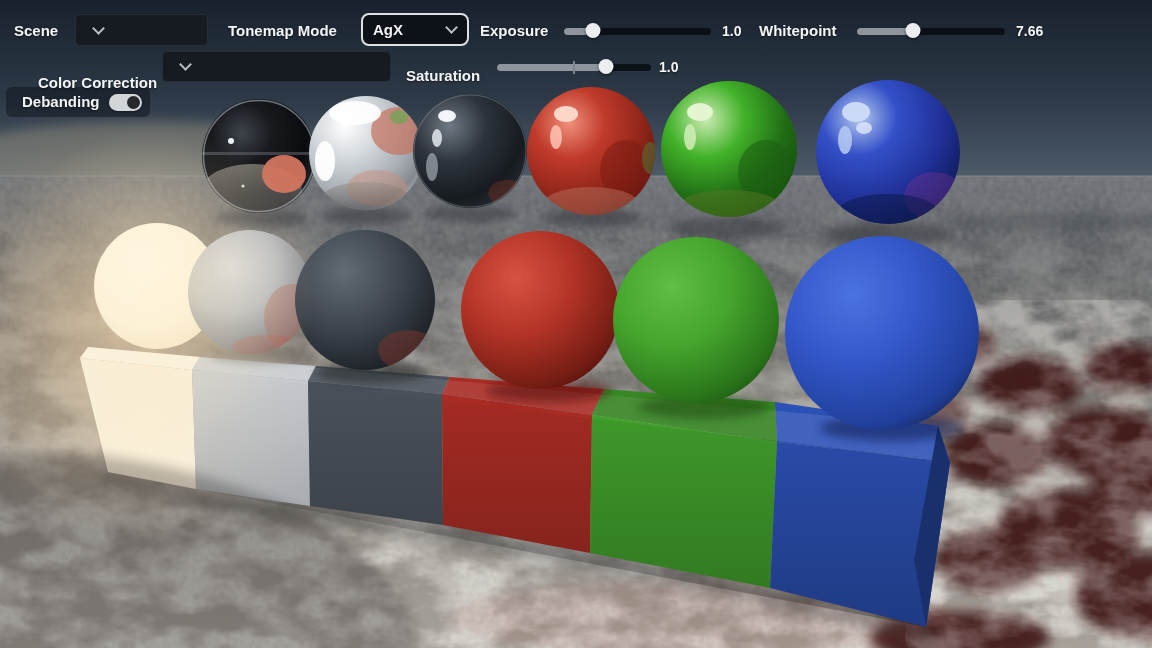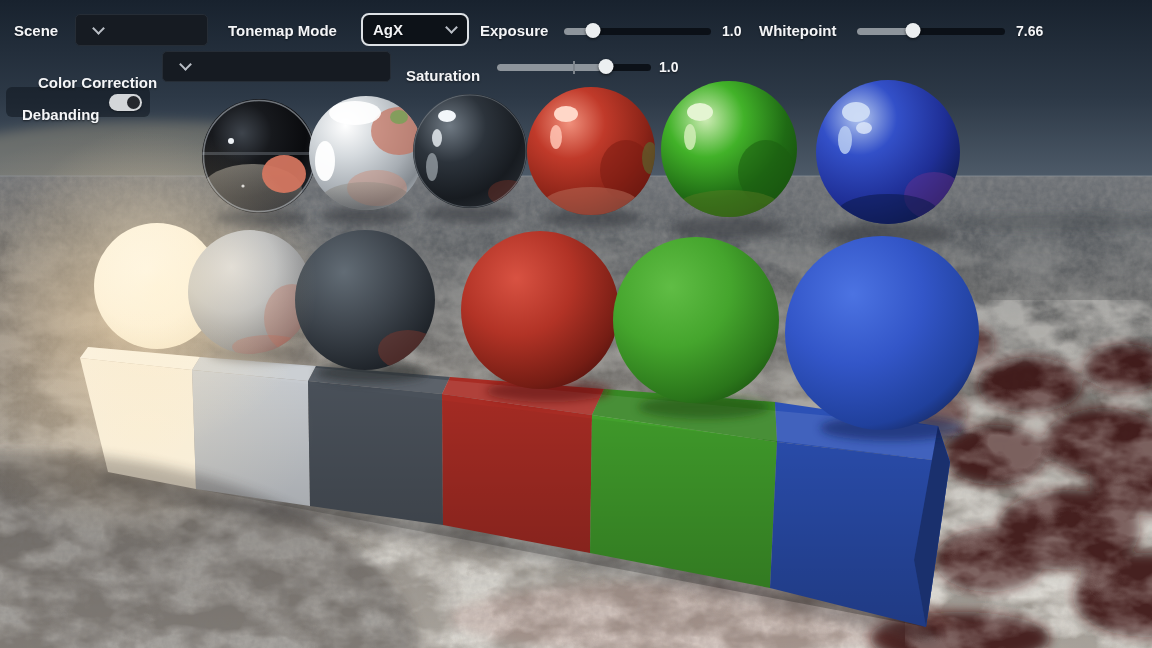--- a/index.html
+++ b/index.html
@@ -385,16 +385,16 @@
 </div>
 <div class="ui-label" style="left:406px;top:68px;">Saturation</div>
 <div class="slider" style="left:497px;top:59px;width:154px;">
   <div class="track"></div>
   <div class="fill" style="width: 71%;"></div>
   <div class="tick" style="left: 50%;"></div>
   <div class="knob" style="left: 71%;"></div>
 </div>
 <div class="ui-value" style="left:659px;top:59px;">1.0</div>
 
-<div class="ui-label" style="left:22px;top:94px;margin-top:13px;">Debanding</div>
+<div class="ui-label" style="left:22px;top:94px;">Debanding</div>
 <div class="toggle on" style="left:109px;top:94px;">
   <div class="dot"></div>
 </div>
 
 </body></html>

